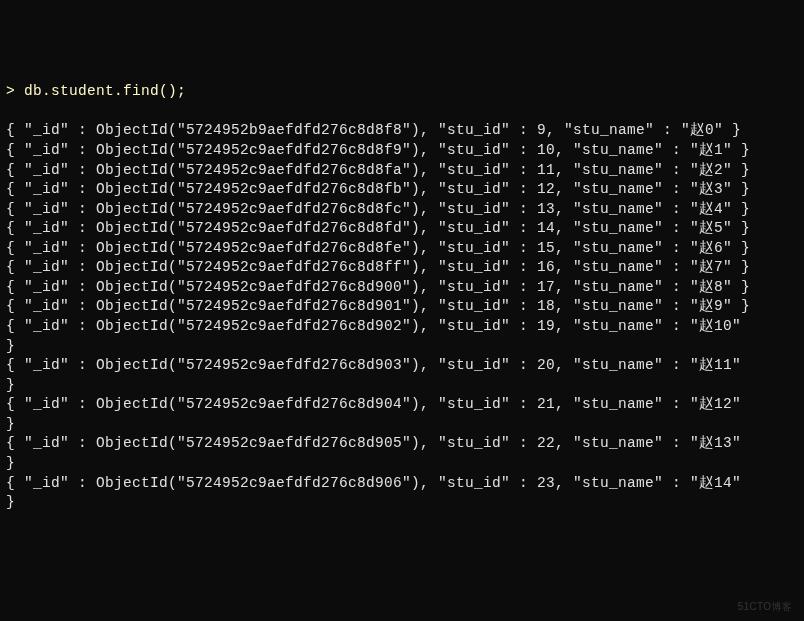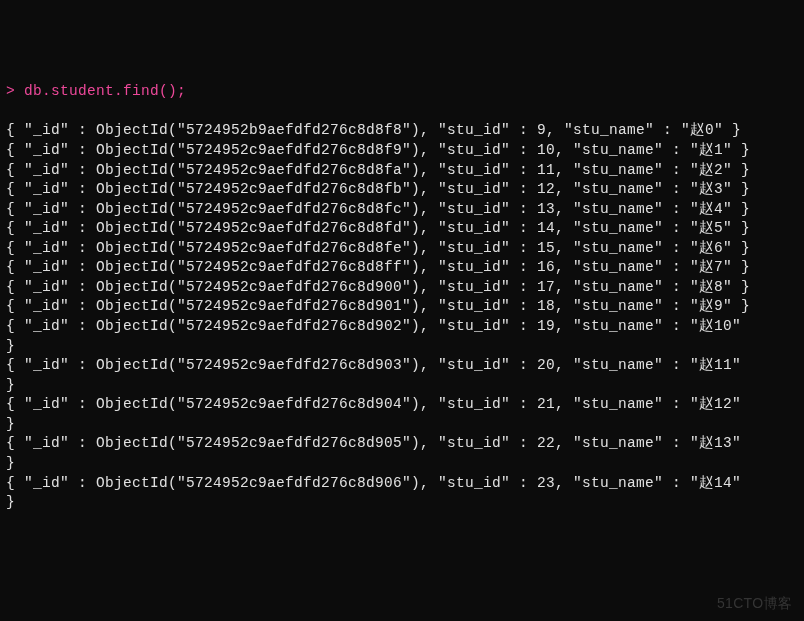--- a/index.html
+++ b/index.html
@@ -10,28 +10,28 @@
       font-size: 14.5px;
       line-height: 1.35;
       padding: 4px 6px;
       white-space: pre;
       overflow: hidden;
       width: 804px;
       height: 621px;
       letter-spacing: 0.3px;
       position: relative;
     }
-    .prompt-line { color: #ec4899; }
+    .prompt-line { color: #fef9c3; }
     .output-line { color: #e0e0e0; }
     .watermark {
       position: absolute;
       bottom: 8px;
       right: 12px;
       color: #555;
-      font-size: 14px;
+      font-size: 10px;
       opacity: 0.55;
       font-family: sans-serif;
     }
   </style>
 </head>
 <body>
 
 
 
 <div class="prompt-line">&gt; db.student.find();</div>

